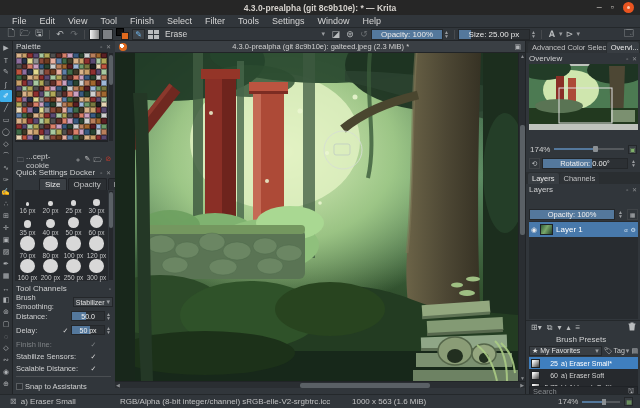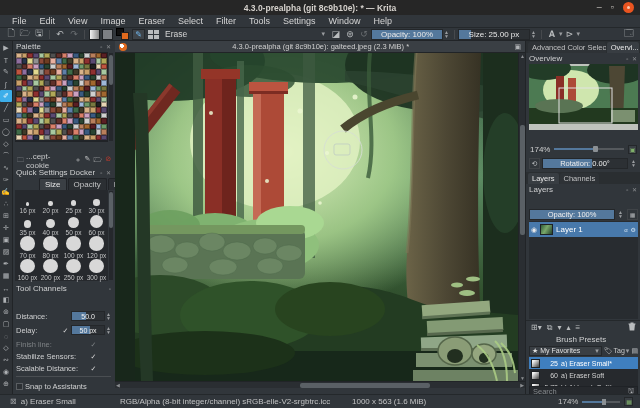--- a/index.html
+++ b/index.html
@@ -200,22 +200,22 @@
       <span class="winbtn">–</span>
       <span class="winbtn">▫</span>
       <span class="closebtn"></span>
     </div>
   </div>
 
   <div id="menubar" class="abs">
       <span class="menu-item">File</span>
       <span class="menu-item">Edit</span>
       <span class="menu-item">View</span>
-      <span class="menu-item">Image</span>
-      <span class="menu-item">Eraser</span>
+      <span class="menu-item">Tool</span>
+      <span class="menu-item">Finish</span>
       <span class="menu-item">Select</span>
       <span class="menu-item">Filter</span>
       <span class="menu-item">Tools</span>
       <span class="menu-item">Settings</span>
       <span class="menu-item">Window</span>
       <span class="menu-item">Help</span>
     </div>
 
   <div id="toolbar" class="abs">
     <span class="tbi">🗋</span>
@@ -654,20 +654,27 @@
         </div>
     </div>
     <div class="vscroll" style="left:96px;top:150px;height:89px">
       <div class="thumb" style="top:1px;height:36px"></div>
     </div>
 
     <div id="to-head" class="dock-head">
       <span>Tool Channels</span>
       <span class="btns">▫</span>
     </div>
+    <div class="to-row" style="top:255px">
+      <span class="lab">Brush Smoothing:</span>
+      <span class="to-combo">
+        <span>Stabilizer</span>
+        <span class="caret">▾</span>
+      </span>
+    </div>
     <div class="to-row" style="top:283px">
       <span class="lab">Delay:</span>
       <span class="check">✓</span>
       <span class="to-spin">
         <span class="fill" style="width:55%"></span>
         <span class="lbl">50 px</span>
       </span>
       <span class="spinsteps">▲<br>▼</span>
     </div>
     <div class="to-row" style="top:269px">

